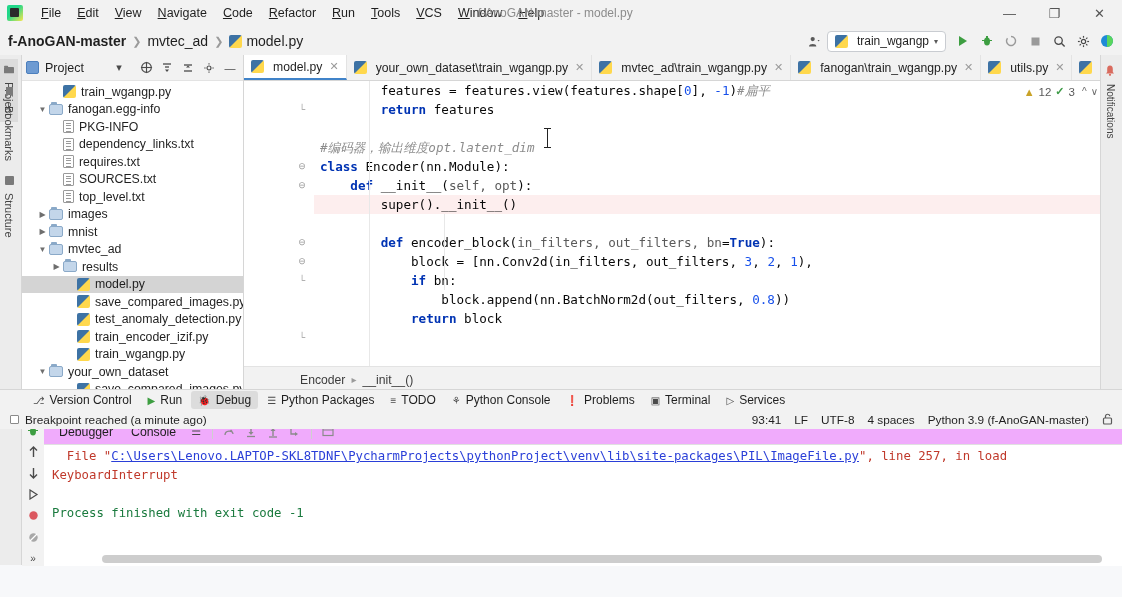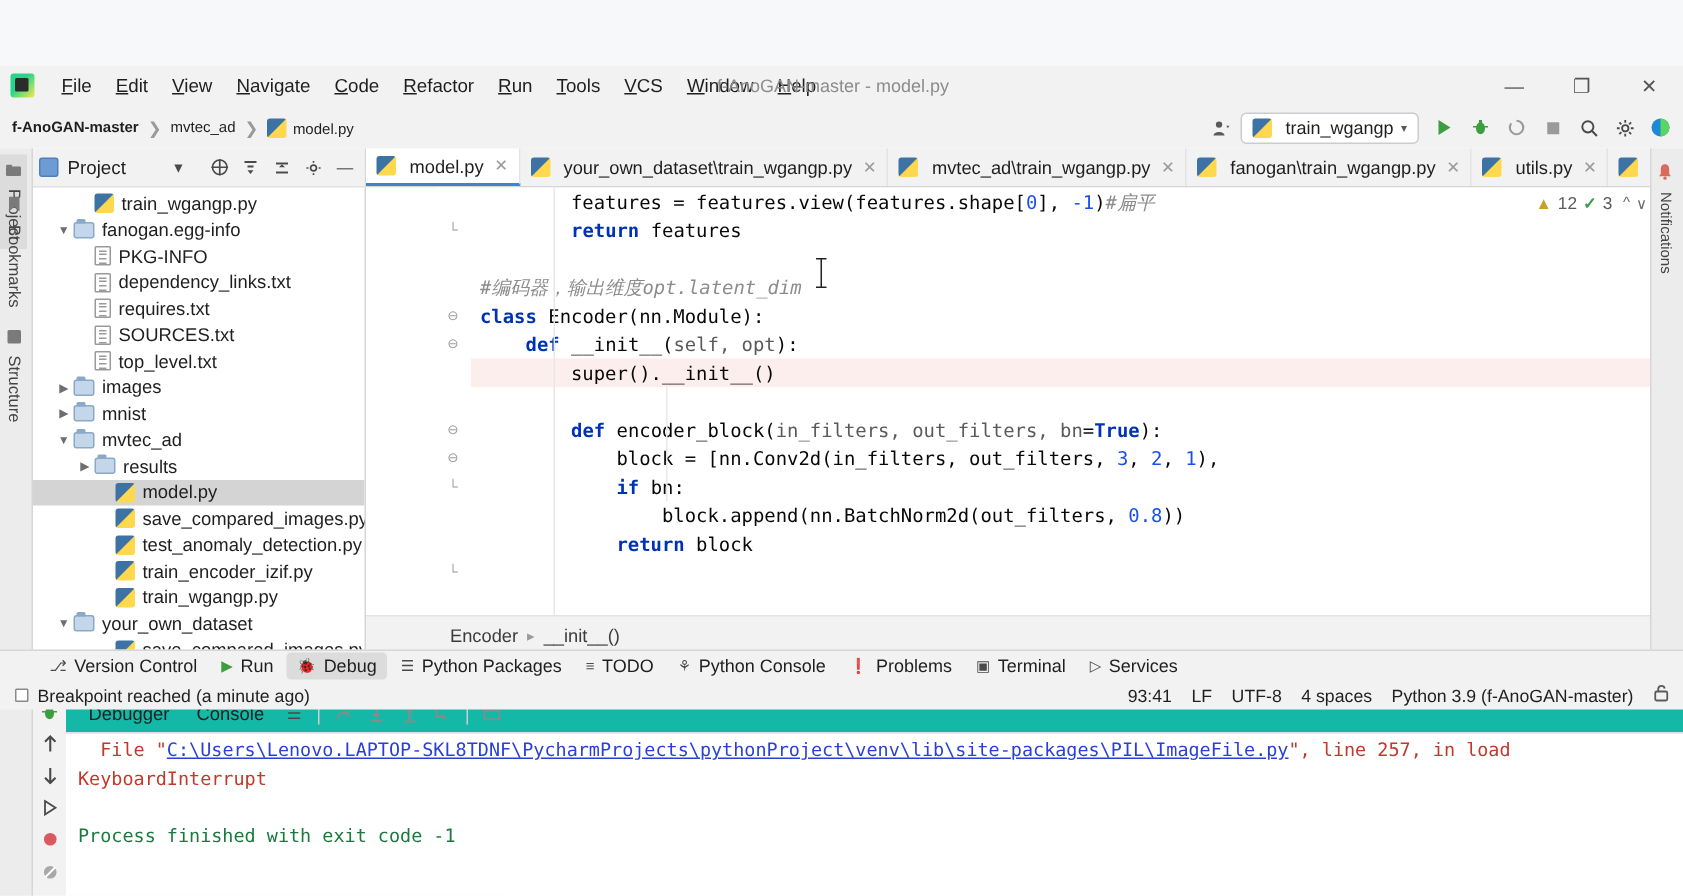--- a/index.html
+++ b/index.html
@@ -5,21 +5,21 @@
   * { box-sizing: border-box; }
   html, body {
     margin: 0; padding: 0;
     width: 1122px; height: 597px;
     overflow: hidden;
     font-family: "Liberation Sans", sans-serif;
     font-size: 12px;
     color: #1f1f1f;
     background: #f7f8fa;
   }
-  #app { position: relative; width: 1122px; height: 429px; background: #f2f2f2; margin-top: 44px; }
+  #app { position: relative; width: 1122px; height: 429px; background: #f2f2f2; }
 
   
   .titlebar {
     height: 27px; background: #f2f2f2;
     display: flex; align-items: center;
     border-bottom: 1px solid #f2f2f2;
     position: relative;
   }
   .app-logo {
     width: 16px; height: 16px; margin-left: 7px; margin-right: 10px;
@@ -47,21 +47,21 @@
   .win-btn {
     width: 45px; height: 27px; display:flex; align-items:center; justify-content:center;
     font-size: 13px; color:#555; cursor: default;
   }
 
   
   .navbar {
     height: 28px; background: #f2f2f2; display: flex; align-items: center;
     position: relative; padding-left: 8px;
   }
-  .crumb { font-size: 10px; color: #1f1f1f; display: flex; align-items: flex-end; }
+  .crumb { font-size: 14px; color: #1f1f1f; display: flex; align-items: center; }
   .crumb.bold { font-weight: bold; }
   .crumb-sep { color: #9a9a9a; margin: 0 6px; font-size: 11px; }
   .py-icon {
     width: 13px; height: 13px; margin-right: 4px; border-radius: 2px;
     background: linear-gradient(135deg,#3d72a4 0%,#3d72a4 48%,#ffd84d 52%,#ffd84d 100%);
     display: inline-block; flex: 0 0 auto;
   }
   .toolbar-right {
     position: absolute; right: 4px; top: 0; height: 28px;
     display: flex; align-items: center; gap: 2px;
@@ -235,21 +235,21 @@
   .dbg-label { font-size: 12.3px; color: #1f1f1f; }
   .dbg-tab {
     display:flex; align-items:center; gap:5px; font-size:12.3px;
     border-bottom: 2px solid #4083c9; height: 26px; padding: 0 4px;
   }
   .dbg-header-right {
     position:absolute; right: 4px; top:0; height:26px; display:flex; align-items:center; gap:3px;
   }
   .dbg-toolrow {
     position:absolute; left: 22px; top: 26px; width: 1078px; height: 26px;
-    background: #14b8a6; display:flex; align-items:center; gap: 4px; padding-left: 8px;
+    background: #f0abfc; display:flex; align-items:center; gap: 4px; padding-left: 8px;
     border-bottom: 1px solid #e0e0e0;
   }
   .dbg-subtab { font-size:12.3px; padding: 0 7px; cursor: default; }
   .dbg-subtab.sel { }
   .vsep { width:1px; height:15px; background:#cfcfcf; margin: 0 3px; }
   .dbg-leftcol {
     position:absolute; left:0; top:26px; width: 22px; height: 147px; background:#f2f2f2;
     display:flex; flex-direction:column; align-items:center; padding-top: 4px; gap: 6px;
   }
   .console {

